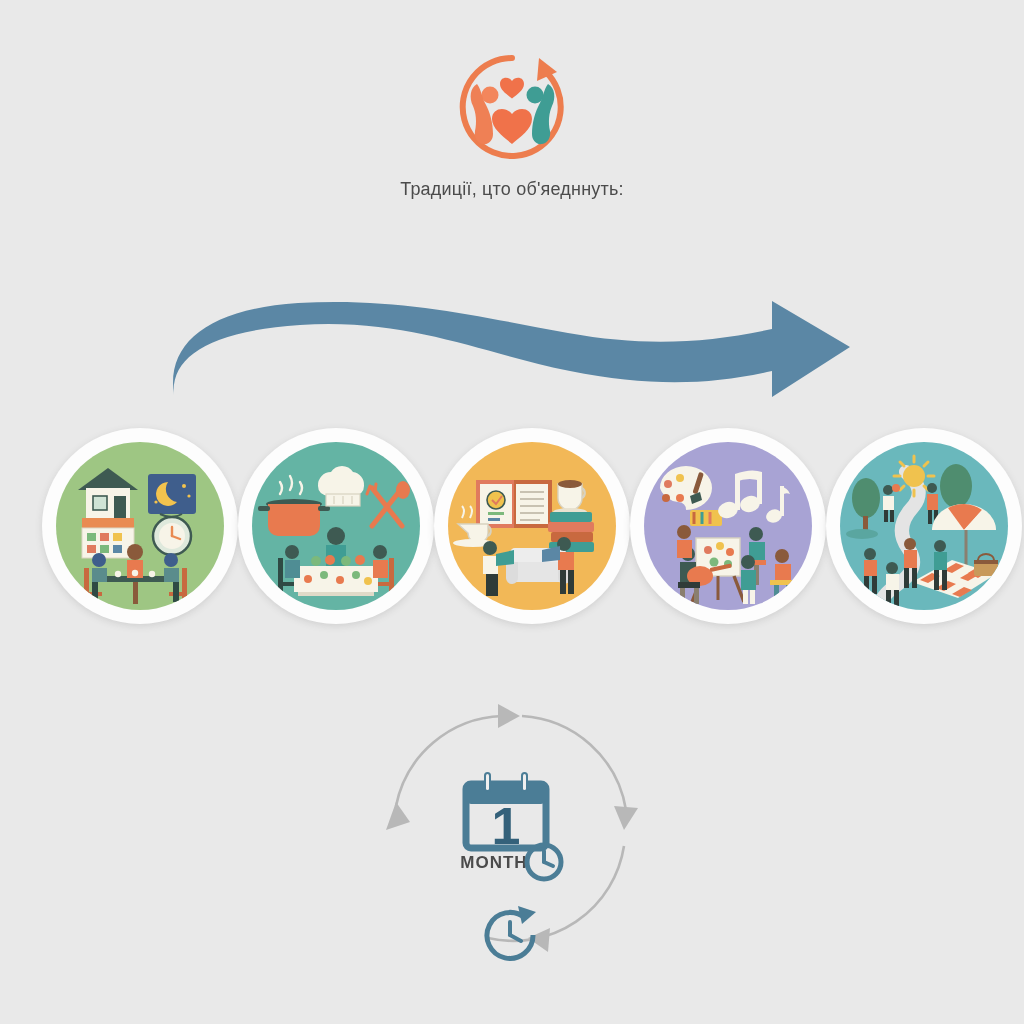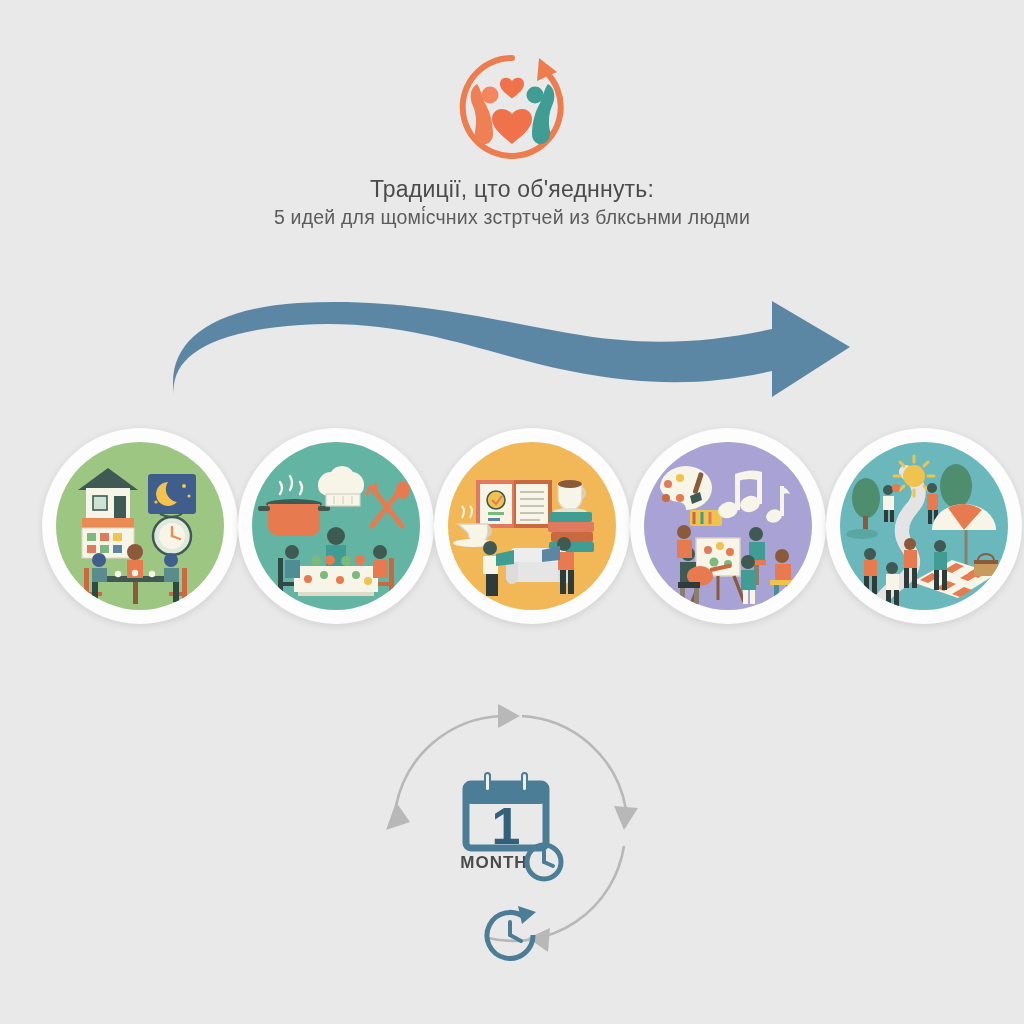--- a/index.html
+++ b/index.html
@@ -14,21 +14,21 @@
   
   .logo{position:absolute;left:447px;top:48px;width:130px;height:118px;}
   .logo svg{display:block;width:130px;height:118px;}
 
   
   .title-block{
     position:absolute;left:0;top:176px;width:1024px;
     text-align:center;
   }
   .title-line1{
-    font-size:23px;color:#4b4b4b;letter-spacing:.2px;line-height:27px;
+    font-size:18px;color:#4b4b4b;letter-spacing:.2px;line-height:27px;
     font-weight:400;
     text-align:center;
   }
   .title-line2{
     font-size:19.5px;color:#5c5c5c;letter-spacing:.2px;line-height:28px;
     font-weight:400;
   }
 
   
   .big-arrow{position:absolute;left:150px;top:285px;width:720px;height:130px;}
@@ -98,21 +98,20 @@
       <path d="M65 66
                c-6-8 -20-6.5 -20 5
                c0 10 12 18 20 25
                c8-7 20-15 20-25
                c0-11.5-14-13-20-5 z" fill="#f0724a"></path>
     </svg>
   </div>
 
   <div class="title-block">
     <div class="title-line1">Традиції, цто об'яедннуть:</div>
-    <div class="title-line2">5 идей для щомі́счних зстртчей из блксьнми людми</div>
   </div>
 
   <div class="big-arrow">
     <svg viewBox="0 0 720 130" xmlns="http://www.w3.org/2000/svg">
       <path d="M24 110
                C20 72 60 46 150 40
                C260 33 330 68 420 86
                C500 102 560 100 622 86
                L622 112
                L700 62

